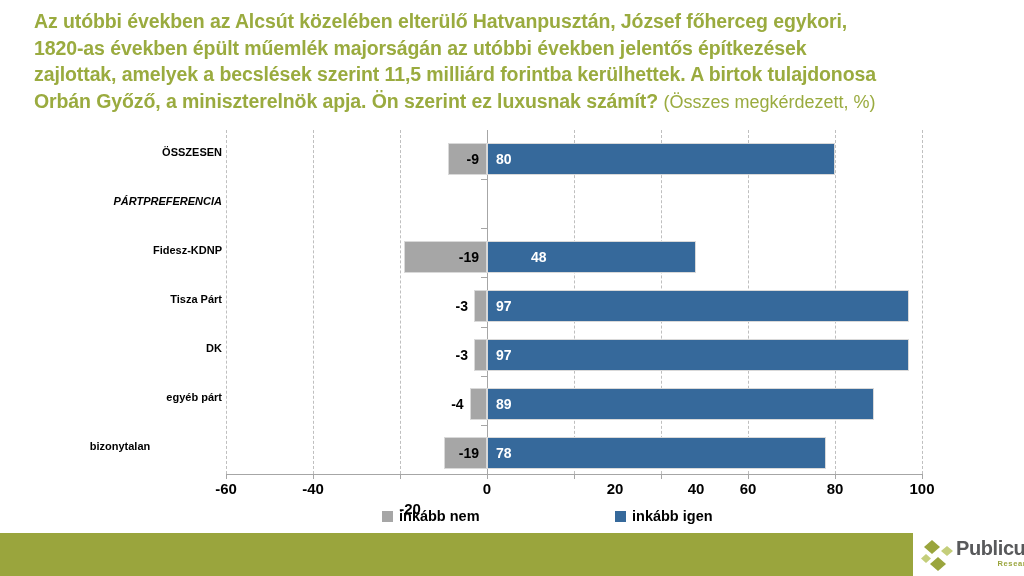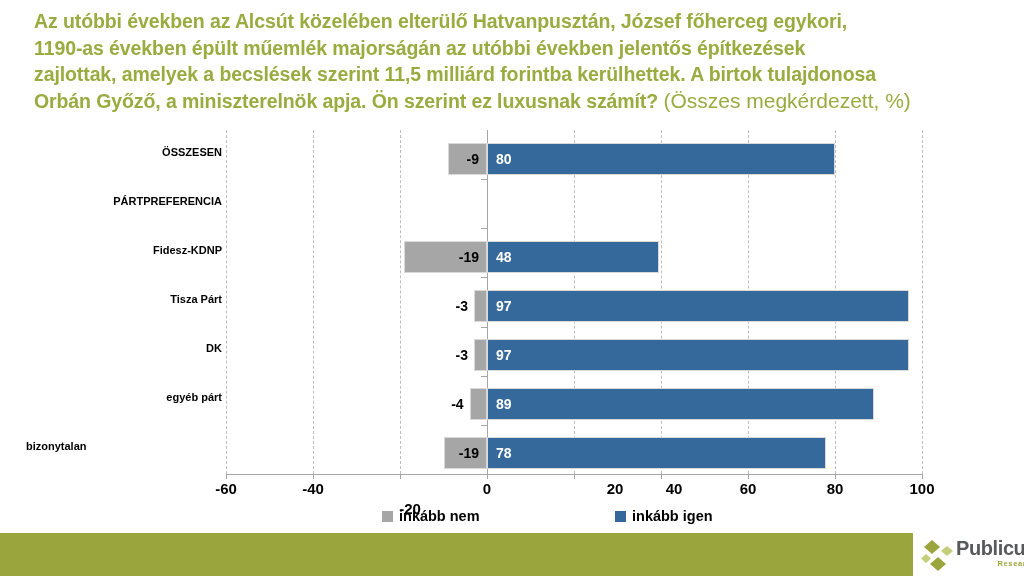--- a/index.html
+++ b/index.html
@@ -26,21 +26,21 @@
   .title-line {
     color: #9AAB3F;
     font-size: 19.5px;
     font-weight: bold;
     line-height: 26.5px;
     white-space: nowrap;
     letter-spacing: -0.1px;
   }
   .title-sub {
     color: #9AAB3F;
-    font-size: 21px;
+    font-size: 18px;
     font-weight: normal;
     letter-spacing: 0;
   }
 
   
   #chart {
     position: absolute;
     left: 0;
     top: 126px;
     width: 1024px;
@@ -220,21 +220,21 @@
     letter-spacing: 0.6px;
     text-align: right;
     line-height: 9px;
   }
 </style>
 </head>
 <body>
 
 <div id="title-block">
   <div class="title-line">Az utóbbi években az Alcsút közelében elterülő Hatvanpusztán, József főherceg egykori,</div>
-  <div class="title-line">1190-as években épült műemlék majorságán az utóbbi években jelentős építkezések</div>
+  <div class="title-line">1820-as években épült műemlék majorságán az utóbbi években jelentős építkezések</div>
   <div class="title-line">zajlottak, amelyek a becslések szerint 11,5 milliárd forintba kerülhettek. A birtok tulajdonosa</div>
   <div class="title-line">
     <span>Orbán Győző, a miniszterelnök apja. Ön szerint ez luxusnak számít?</span>
     <span class="title-sub">(Összes megkérdezett, %)</span>
   </div>
 </div>
 
 <div id="chart">
   <div id="plot">
 
@@ -253,21 +253,21 @@
         </div>
         <div class="bar pos" style="left: 261px; width: 348px; background: rgb(54, 105, 155);">
           <span class="bar-val">80</span>
         </div>
       </div>
       <div class="row" style="top: 53.15px;"></div>
       <div class="row" style="top: 102.3px;">
         <div class="bar neg" style="left: 178.35px; width: 82.65px; background: rgb(166, 166, 166);">
           <span class="bar-val">-19</span>
         </div>
-        <div class="bar pos" style="left: 261px; width: 172px; background: rgb(54, 105, 155);">
+        <div class="bar pos" style="left: 261px; width: 209px; background: rgb(54, 105, 155); padding-left: 35px;">
           <span class="bar-val">48</span>
         </div>
       </div>
       <div class="row" style="top: 151.45px;">
         <div class="bar neg" style="left: 247.95px; width: 13.05px; background: rgb(166, 166, 166);">
           <span class="bar-val outside-left">-3</span>
         </div>
         <div class="bar pos" style="left: 261px; width: 421.95px; background: rgb(54, 105, 155);">
           <span class="bar-val">97</span>
         </div>
@@ -303,40 +303,40 @@
     <div class="tick-label" style="left: 226px;">-60</div>
     <div class="tick" style="left: 313px;"></div>
     <div class="tick-label" style="left: 313px;">-40</div>
     <div class="tick" style="left: 400px;"></div>
     <div class="tick-label" style="left: 410px; margin-top: 20px;">-20</div>
     <div class="tick" style="left: 487px;"></div>
     <div class="tick-label" style="left: 487px;">0</div>
     <div class="tick" style="left: 574px;"></div>
     <div class="tick-label" style="left: 587px; margin-left: 28px;">20</div>
     <div class="tick" style="left: 661px;"></div>
-    <div class="tick-label" style="left: 674px;">40</div>
+    <div class="tick-label" style="left: 696px;">40</div>
     <div class="tick" style="left: 748px;"></div>
     <div class="tick-label" style="left: 748px;">60</div>
     <div class="tick" style="left: 835px;"></div>
     <div class="tick-label" style="left: 835px;">80</div>
     <div class="tick" style="left: 922px;"></div>
     <div class="tick-label" style="left: 922px;">100</div>
     <div class="cat-label" style="position: absolute; left: 18px; width: 204px; text-align: right; top: 19.575px;">ÖSSZESEN</div>
     <div class="row-tick" style="top: 53.15px;"></div>
-    <div class="cat-label" style="position: absolute; left: 18px; width: 204px; text-align: right; top: 68.725px;">PÁRTPREFERENCIA</div>
+    <div class="cat-label" style="position: absolute; left: 18px; width: 204px; text-align: right; top: 68.725px; font-style: italic;">PÁRTPREFERENCIA</div>
     <div class="row-tick" style="top: 102.3px;"></div>
     <div class="cat-label" style="position: absolute; left: 18px; width: 204px; text-align: right; top: 117.875px;">Fidesz-KDNP</div>
     <div class="row-tick" style="top: 151.45px;"></div>
     <div class="cat-label" style="position: absolute; left: 18px; width: 204px; text-align: right; top: 167.025px;">Tisza Párt</div>
     <div class="row-tick" style="top: 200.6px;"></div>
     <div class="cat-label" style="position: absolute; left: 18px; width: 204px; text-align: right; top: 216.175px;">DK</div>
     <div class="row-tick" style="top: 249.75px;"></div>
     <div class="cat-label" style="position: absolute; left: 18px; width: 204px; text-align: right; top: 265.325px;">egyéb párt</div>
     <div class="row-tick" style="top: 298.9px;"></div>
-    <div class="cat-label" style="position: absolute; left: 26px; width: 204px; text-align: left; top: 314.475px;">bizonytalan</div>
+    <div class="cat-label" style="position: absolute; left: 18px; width: 204px; text-align: center; top: 314.475px;">bizonytalan</div>
   </div>
 
 <div id="legend">
   <div class="legend-item" style="left:382px;">
     <span class="legend-swatch" style="background: rgb(166, 166, 166);"></span>
     <span>inkább nem</span>
   </div>
   <div class="legend-item" style="left:615px;">
     <span class="legend-swatch" style="background: rgb(54, 105, 155);"></span>
     <span>inkább igen</span>

